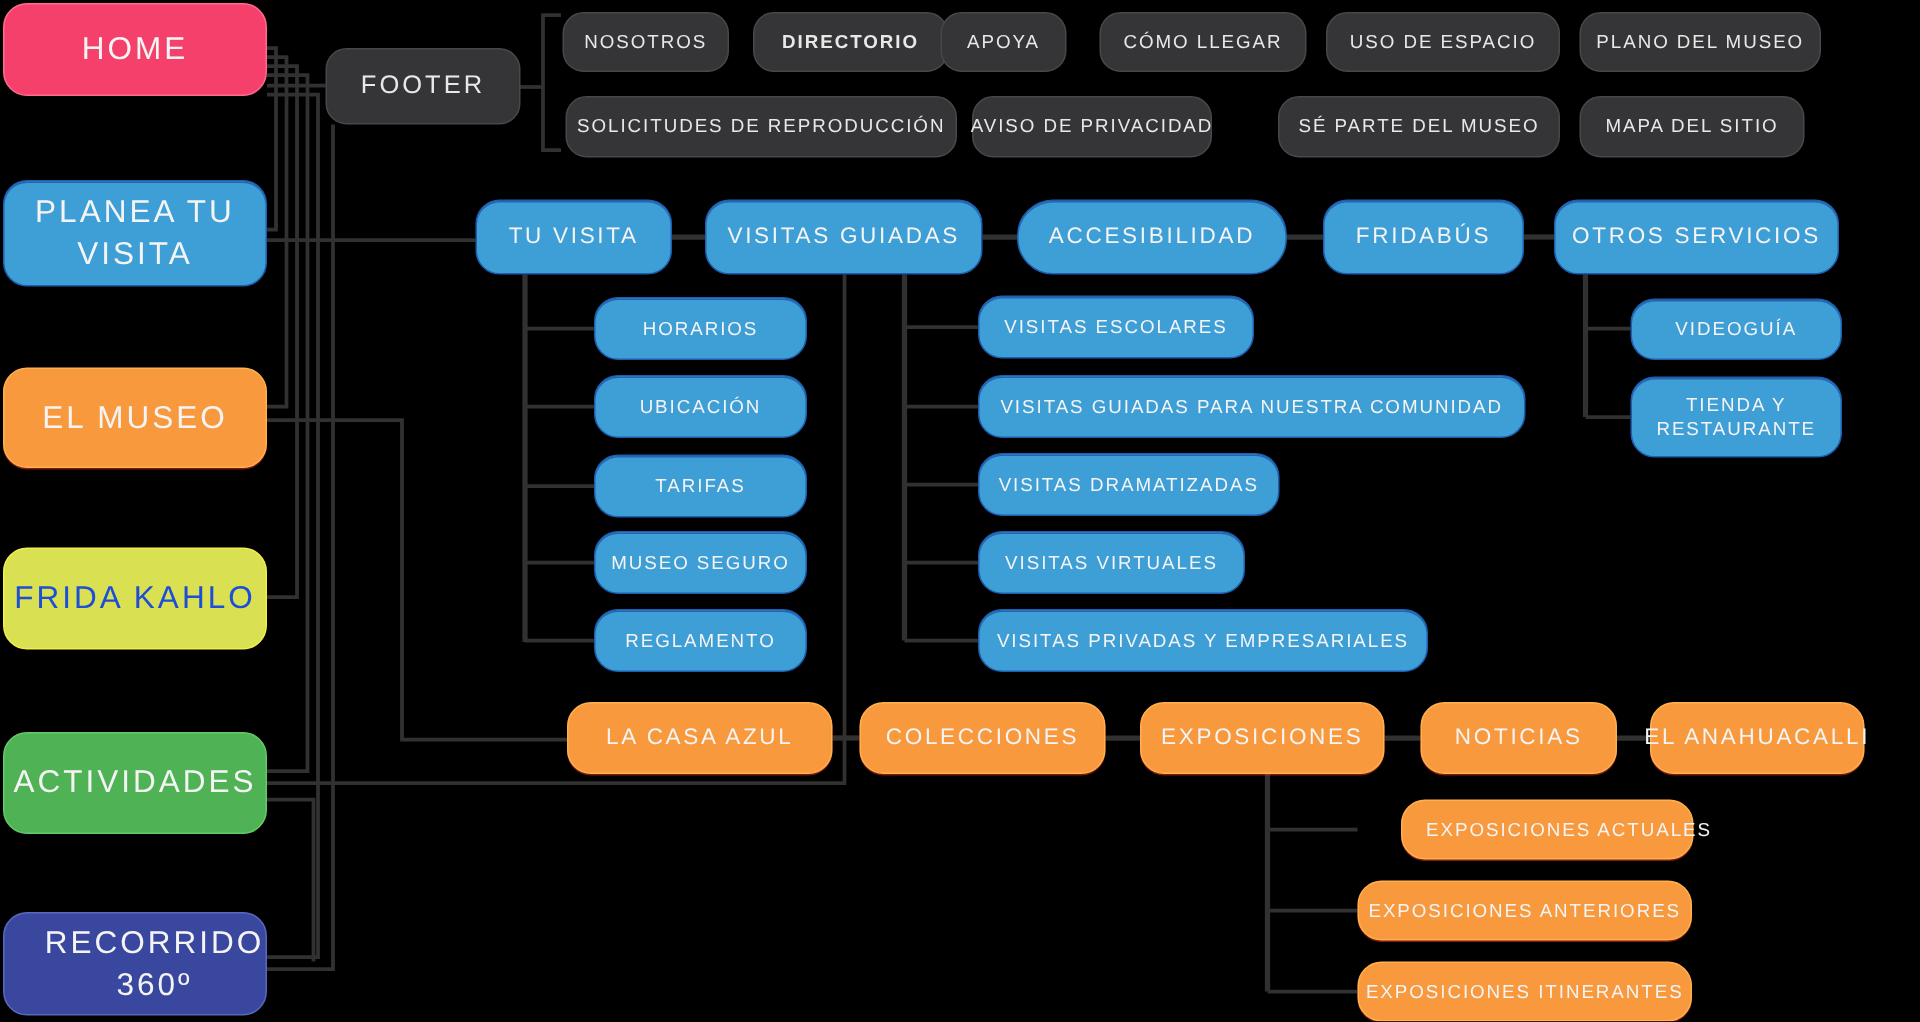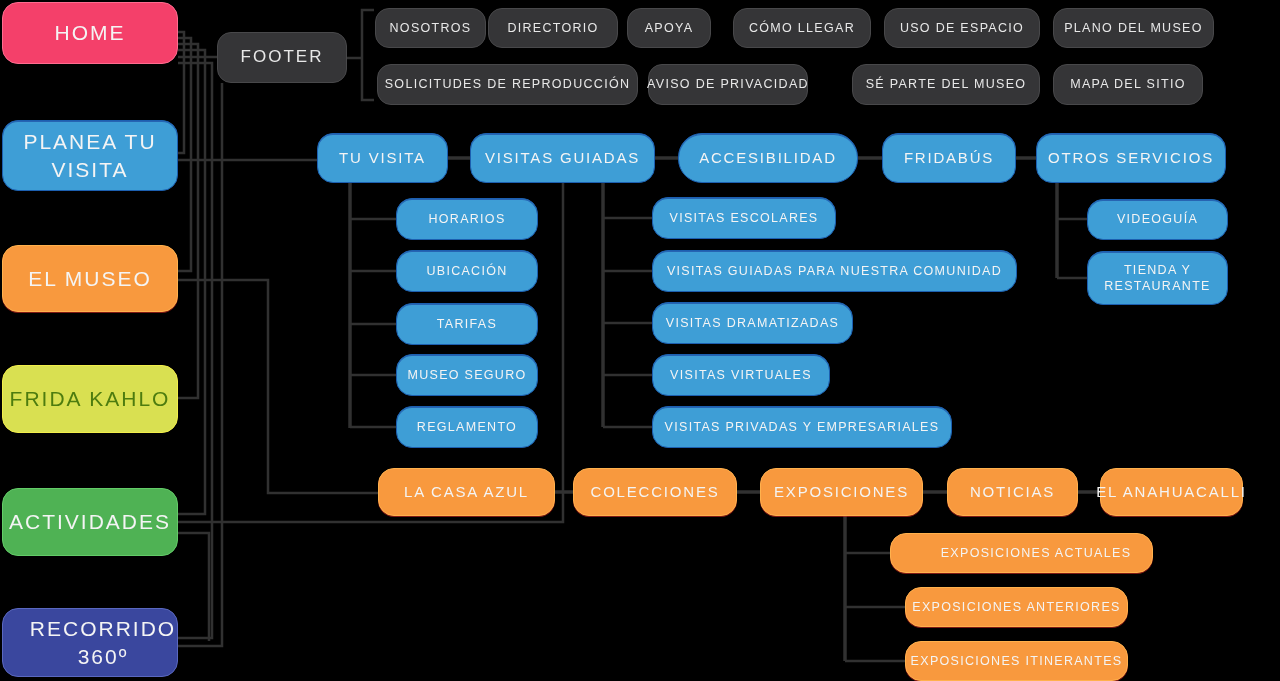--- a/index.html
+++ b/index.html
@@ -12,21 +12,21 @@
   .wires path.thick{stroke-width:3.5px;}
   .node{
     position:absolute;z-index:1;display:flex;align-items:center;justify-content:center;
     text-align:center;color:#f4f4f4;letter-spacing:1.5px;font-weight:500;
     border-radius:16px;box-sizing:border-box;line-height:1.3;padding:2px 6px;
   }
   .nw{white-space:nowrap;}
   .pink  {background:#F4406A;border:1px solid #ff6b8f;}
   .blue  {background:#3E9ED6;border:1px solid #1c5fb0;box-shadow:inset 0 1px 0 rgba(18,52,150,.55);}
   .orange{background:#F8993E;border:1px solid #ffb14d;box-shadow:0 1px 0 rgba(230,45,35,.55);}
-  .yellow{background:#D9E051;border:1px solid #f2ee4a;color:#4d7c0f;}
+  .yellow{background:#D9E051;border:1px solid #f2ee4a;color:#1d4ed8;}
   .green {background:#4FB254;border:1px solid #63cc68;}
   .navy  {background:#3A479E;border:1px solid #5a68c0;}
   .dark  {background:#353537;border:1px solid #48484a;border-radius:14px;color:#e8e8e8;}
   .fs-xl{font-size:21px;letter-spacing:2px;}
   .fs-f {font-size:17px;letter-spacing:2px;}
   .fs-m {font-size:15px;letter-spacing:1.8px;}
   .fs-s {font-size:12.5px;letter-spacing:1.3px;}
 </style>
 </head>
 <body>
@@ -92,21 +92,21 @@
 
   <div class="node pink fs-xl nw" style="left:2px;top:2px;width:176px;height:62px;text-align:center;">HOME</div>
   <div class="node blue fs-xl" style="left:2px;top:120px;width:176px;height:71px;">PLANEA TU VISITA</div>
   <div class="node orange fs-xl nw" style="left:2px;top:245px;width:176px;height:67px;">EL MUSEO</div>
   <div class="node yellow fs-xl" style="left:2px;top:365px;width:176px;height:68px;">FRIDA KAHLO</div>
   <div class="node green fs-xl nw" style="left:2px;top:488px;width:176px;height:68px;">ACTIVIDADES</div>
   <div class="node navy fs-xl" style="left:2px;top:608px;width:176px;height:69px;padding-left:32px;">RECORRIDO 360º</div>
 
   <div class="node dark fs-f nw" style="left:217px;top:32px;width:130px;height:51px;">FOOTER</div>
   <div class="node dark fs-s nw" style="left:375px;top:8px;width:111px;height:40px;">NOSOTROS</div>
-  <div class="node dark fs-s nw" style="left:488px;top:8px;width:130px;height:40px;">DIRECTORIO</div>
+  <div class="node dark fs-s nw" style="left:502px;top:8px;width:130px;height:40px;font-weight:bold;">DIRECTORIO</div>
   <div class="node dark fs-s nw" style="left:627px;top:8px;width:84px;height:40px;">APOYA</div>
   <div class="node dark fs-s nw" style="left:733px;top:8px;width:138px;height:40px;">CÓMO LLEGAR</div>
   <div class="node dark fs-s nw" style="left:884px;top:8px;width:156px;height:40px;">USO DE ESPACIO</div>
   <div class="node dark fs-s nw" style="left:1053px;top:8px;width:161px;height:40px;">PLANO DEL MUSEO</div>
   <div class="node dark fs-s nw" style="left:377px;top:64px;width:261px;height:41px;">SOLICITUDES DE REPRODUCCIÓN</div>
   <div class="node dark fs-s nw" style="left:648px;top:64px;width:160px;height:41px;">AVISO DE PRIVACIDAD</div>
   <div class="node dark fs-s nw" style="left:852px;top:64px;width:188px;height:41px;">SÉ PARTE DEL MUSEO</div>
   <div class="node dark fs-s nw" style="left:1053px;top:64px;width:150px;height:41px;">MAPA DEL SITIO</div>
 
   <div class="node blue fs-m nw" style="left:317px;top:133px;width:131px;height:50px;">TU VISITA</div>
@@ -129,17 +129,17 @@
 
   <div class="node blue fs-s nw" style="left:1087px;top:199px;width:141px;height:41px;">VIDEOGUÍA</div>
   <div class="node blue fs-s" style="left:1087px;top:251px;width:141px;height:54px;">TIENDA Y RESTAURANTE</div>
 
   <div class="node orange fs-m nw" style="left:378px;top:468px;width:177px;height:48px;">LA CASA AZUL</div>
   <div class="node orange fs-m nw" style="left:573px;top:468px;width:164px;height:48px;">COLECCIONES</div>
   <div class="node orange fs-m nw" style="left:760px;top:468px;width:163px;height:48px;">EXPOSICIONES</div>
   <div class="node orange fs-m nw" style="left:947px;top:468px;width:131px;height:48px;">NOTICIAS</div>
   <div class="node orange fs-m nw" style="left:1100px;top:468px;width:143px;height:48px;">EL ANAHUACALLI</div>
 
-  <div class="node orange fs-s nw" style="left:890px;top:533px;width:263px;height:40px;padding-left:35px;">EXPOSICIONES ACTUALES</div>
+  <div class="node orange fs-s nw" style="left:934px;top:533px;width:195px;height:40px;padding-left:35px;">EXPOSICIONES ACTUALES</div>
   <div class="node orange fs-s nw" style="left:905px;top:587px;width:223px;height:40px;">EXPOSICIONES ANTERIORES</div>
   <div class="node orange fs-s nw" style="left:905px;top:641px;width:223px;height:40px;">EXPOSICIONES ITINERANTES</div>
 
 </div>
 
 </body></html>

